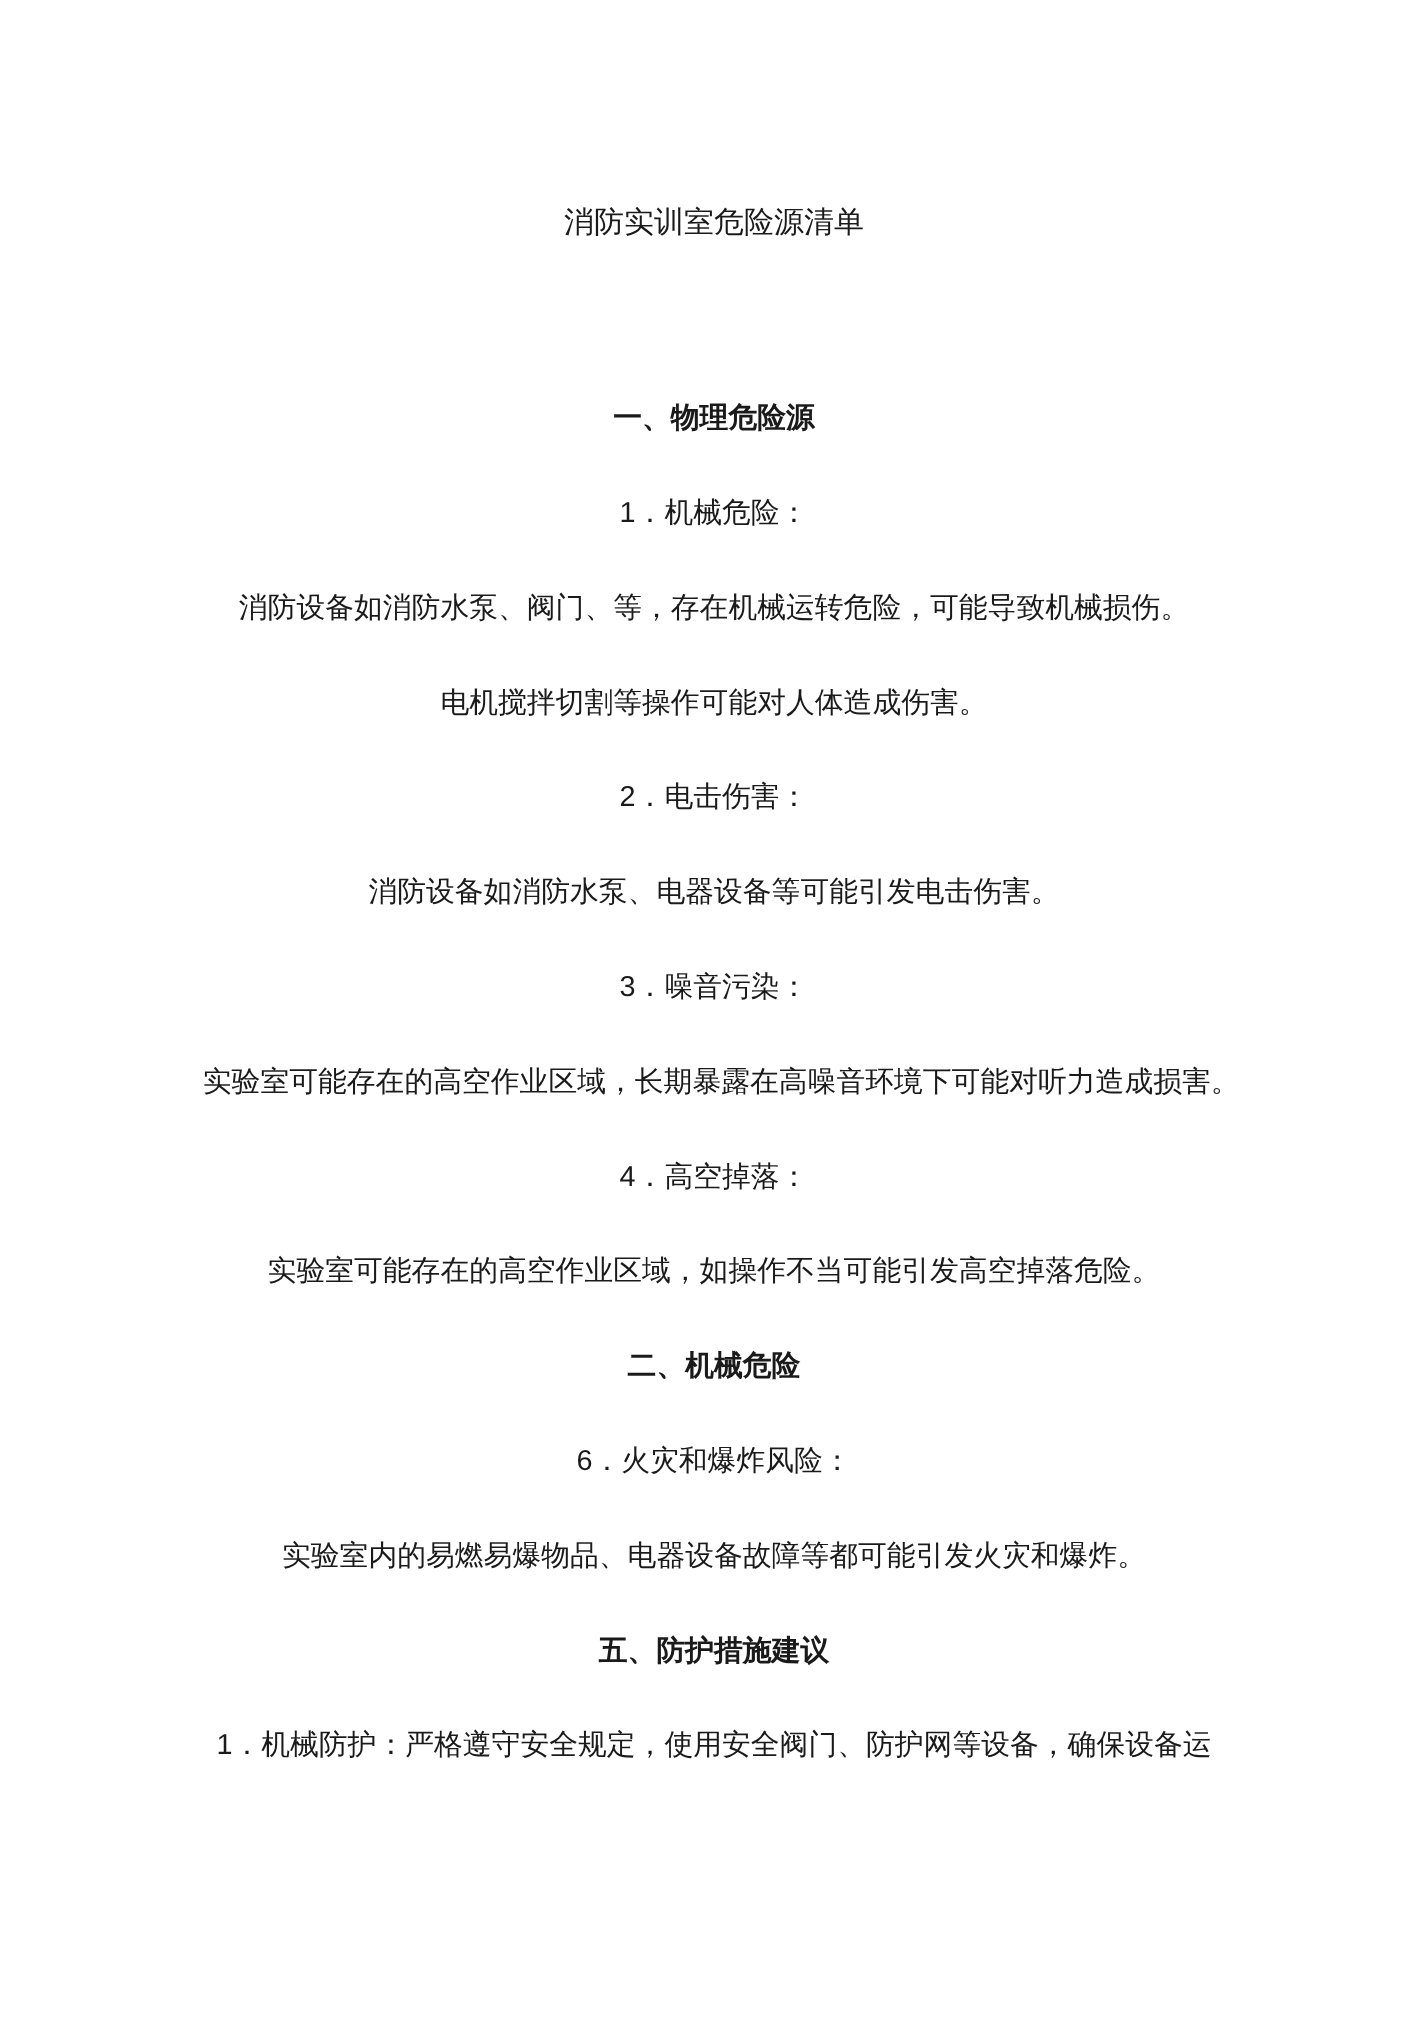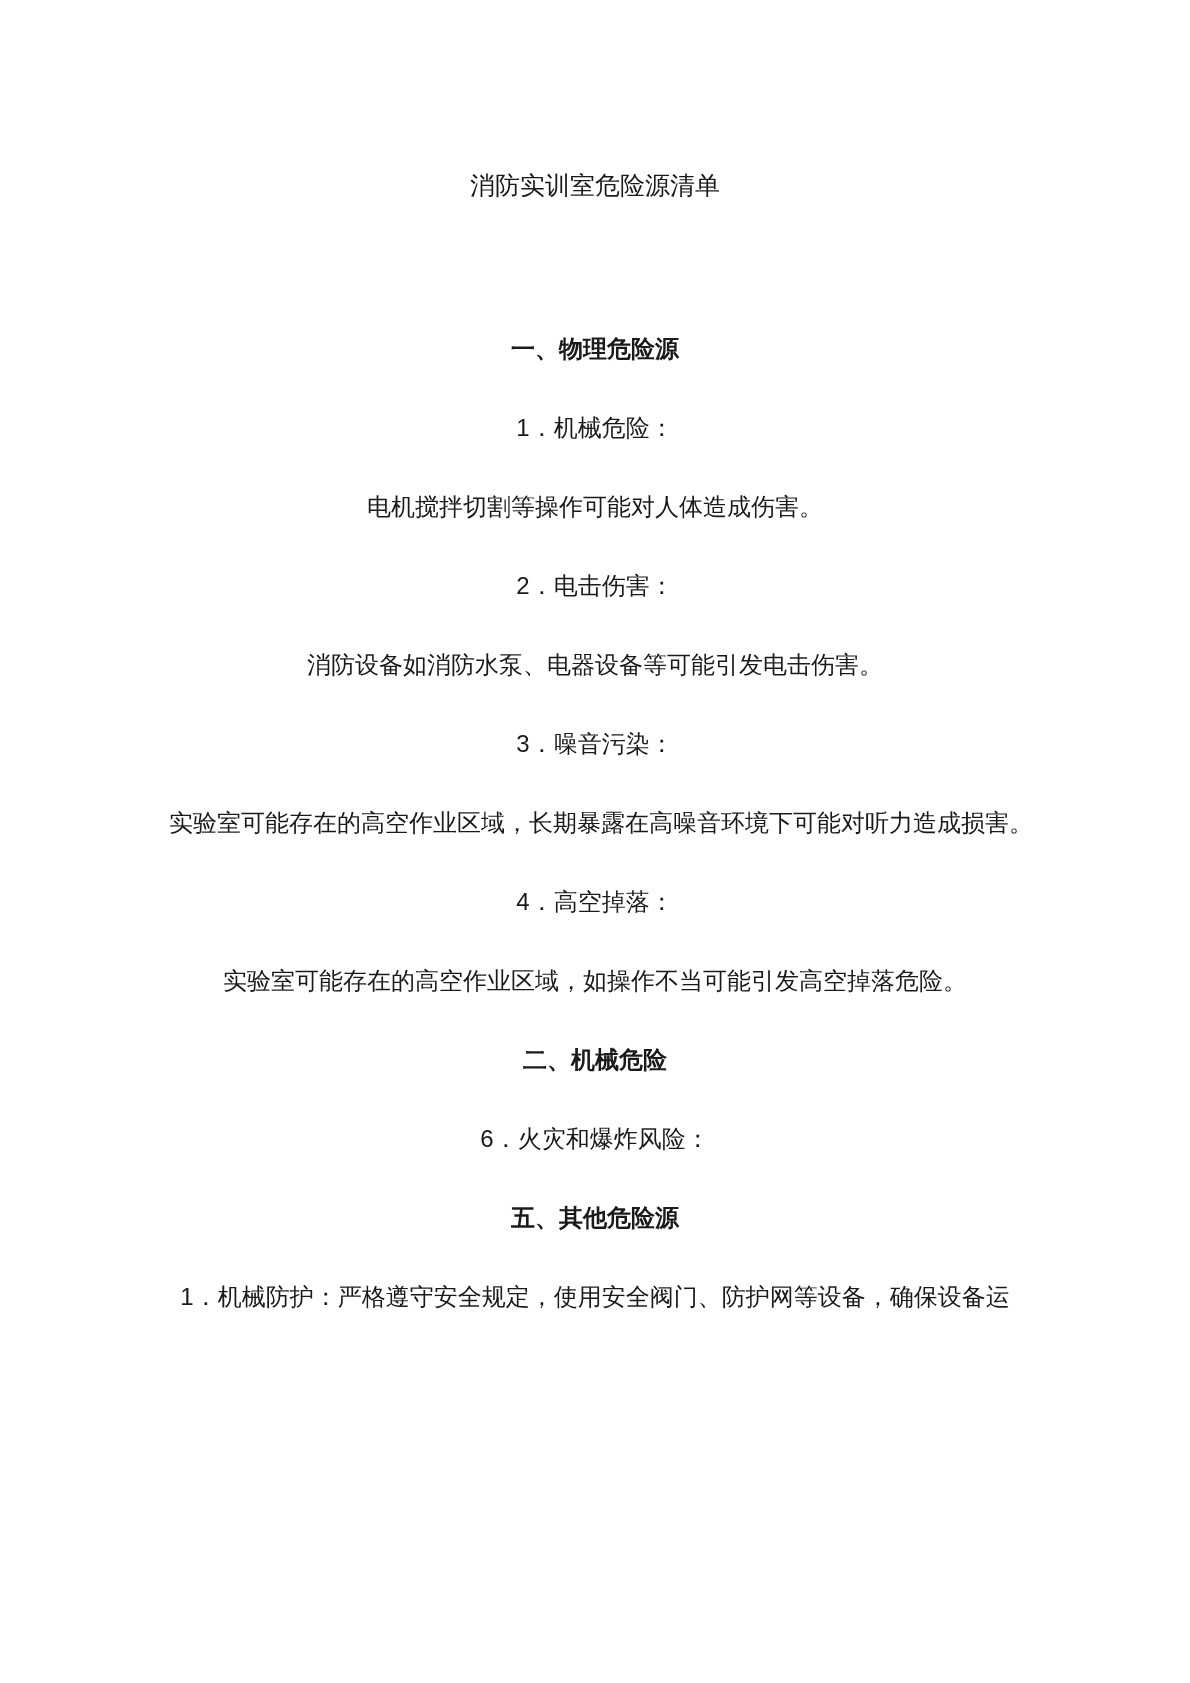--- a/index.html
+++ b/index.html
@@ -43,25 +43,27 @@
 </style>
 </head>
 <body>
 
 <div class="page">
 
   <h1 class="doc-title">消防实训室危险源清单</h1>
 
   <p class="doc-line heading">一、物理危险源</p>
   <p class="doc-line">1．机械危险：</p>
+  <p class="doc-line">消防设备如消防水泵、阀门、等，存在机械运转危险，可能导致机械损伤。</p>
   <p class="doc-line">电机搅拌切割等操作可能对人体造成伤害。</p>
   <p class="doc-line">2．电击伤害：</p>
   <p class="doc-line">消防设备如消防水泵、电器设备等可能引发电击伤害。</p>
   <p class="doc-line">3．噪音污染：</p>
   <p class="doc-line">实验室可能存在的高空作业区域，长期暴露在高噪音环境下可能对听力造成损害。</p>
   <p class="doc-line">4．高空掉落：</p>
   <p class="doc-line">实验室可能存在的高空作业区域，如操作不当可能引发高空掉落危险。</p>
   <p class="doc-line heading">二、机械危险</p>
   <p class="doc-line">6．火灾和爆炸风险：</p>
-  <p class="doc-line heading">五、其他危险源</p>
+  <p class="doc-line">实验室内的易燃易爆物品、电器设备故障等都可能引发火灾和爆炸。</p>
+  <p class="doc-line heading">五、防护措施建议</p>
   <p class="doc-line">1．机械防护：严格遵守安全规定，使用安全阀门、防护网等设备，确保设备运</p>
 
 </div>
 
 </body></html>

